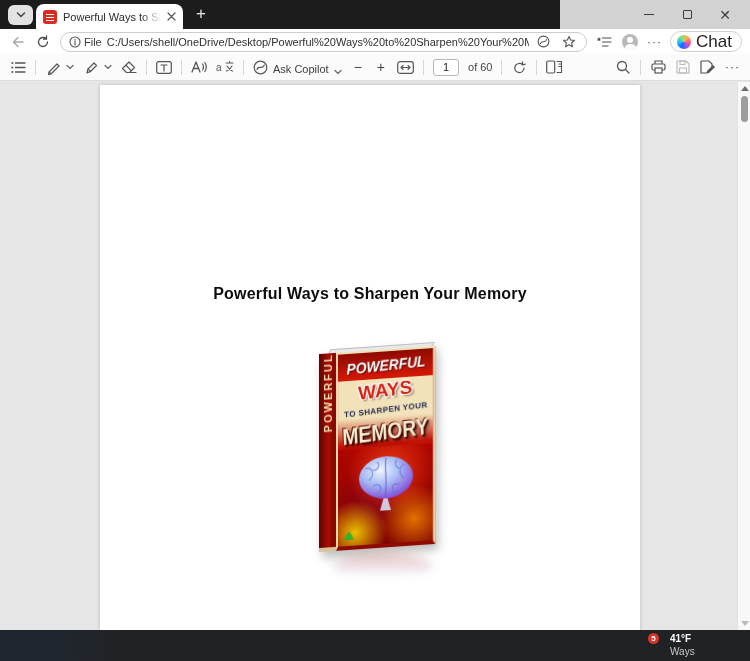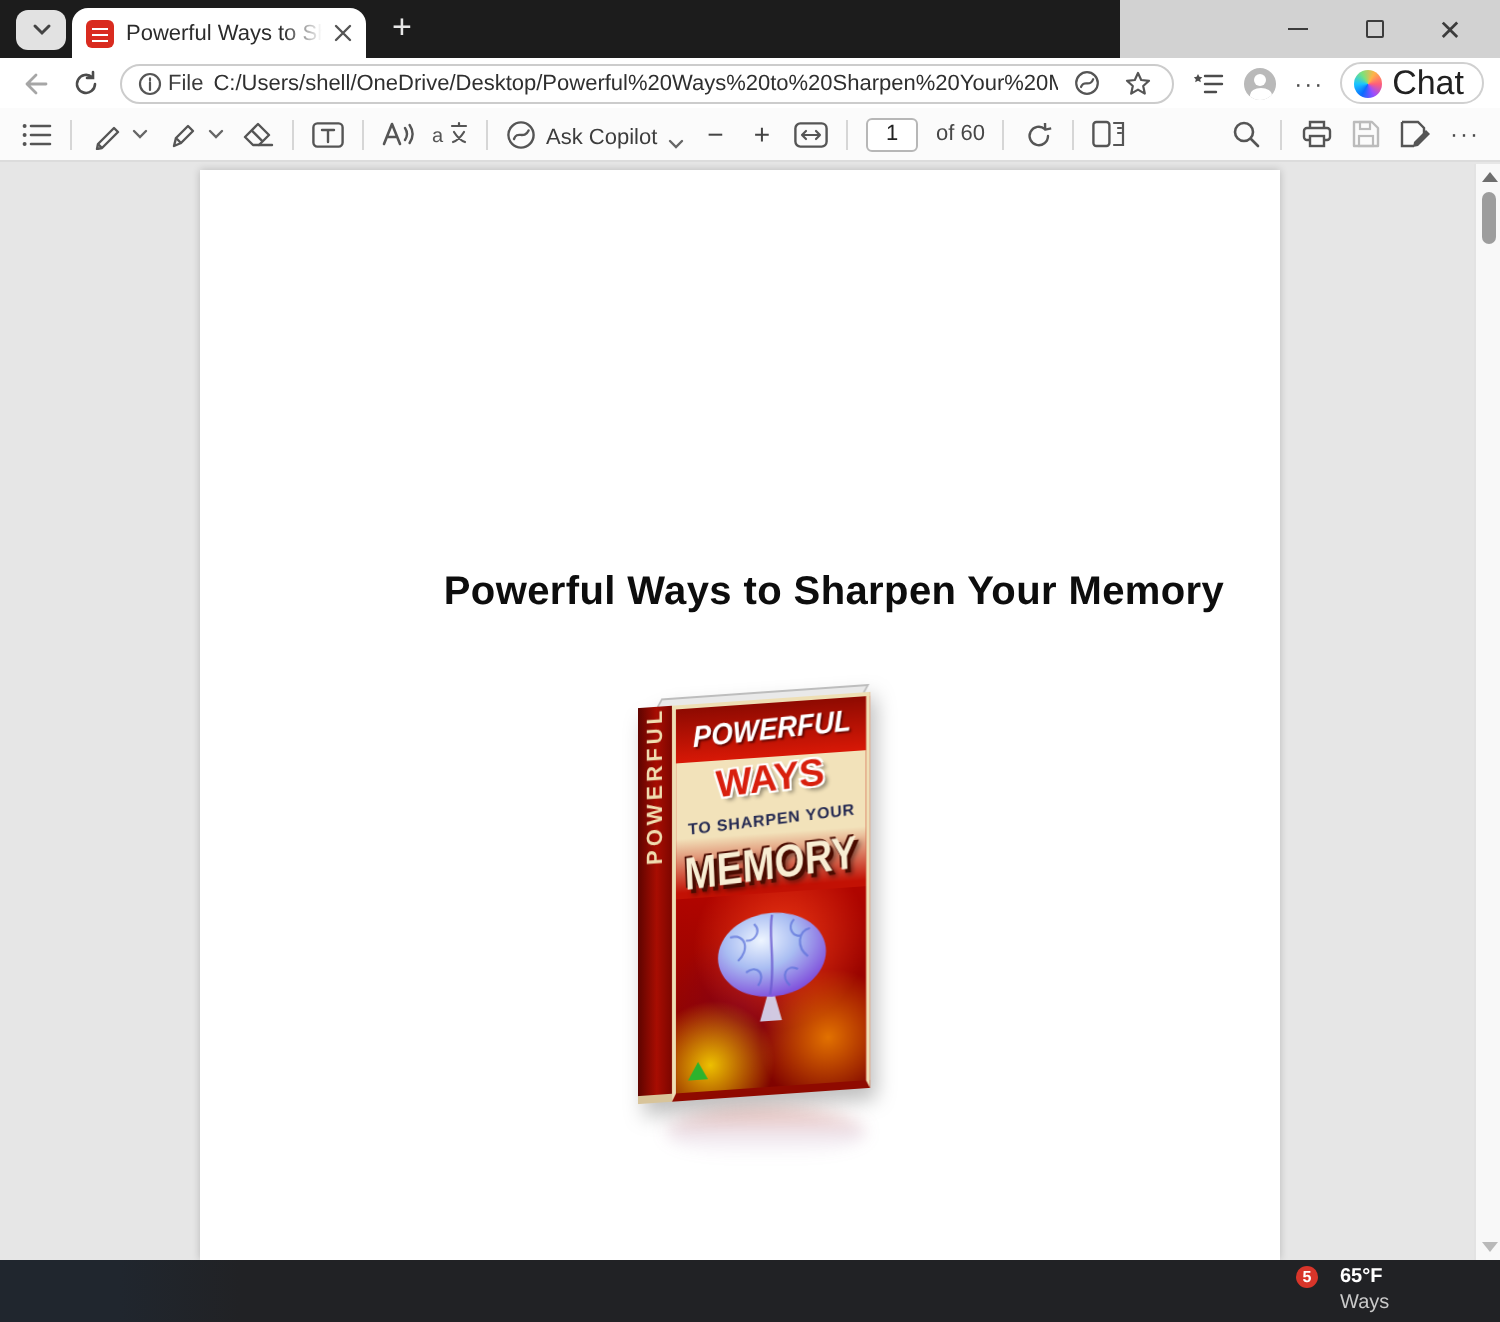--- a/index.html
+++ b/index.html
@@ -57,21 +57,21 @@
     font-size:11px; font-family:"Liberation Sans",sans-serif; color:#222; background:#fff; }
   .of-pages { color:#474747; }
   .tb-right { margin-left:auto; display:flex; align-items:center; gap:9px; }
   .grayed svg { opacity:0.38; }
 
   
   .content { position:absolute; top:82px; left:0; width:750px; height:548px; background:#e6e6e6; }
   .pdf-page { position:absolute; left:100px; top:3px; width:540px; height:545px; background:#ffffff;
     box-shadow: 0 0 4px rgba(0,0,0,0.2); }
   .doc-title { position:absolute; top:200px; left:0; width:100%; text-align:center;
-    font-size:20px; font-weight:bold; color:#0d0d0d; letter-spacing:0.2px;margin-left:47px; }
+    font-size:16px; font-weight:bold; color:#0d0d0d; letter-spacing:0.2px; }
 
   
   .scrollbar { position:absolute; right:0; top:0; width:13px; height:548px; background:#f8f8f8; border-left:1px solid #e3e3e3; }
   .sb-up { position:absolute; top:4px; left:3px; width:0; height:0;
     border-left:4px solid transparent; border-right:4px solid transparent; border-bottom:5px solid #6e6e6e; cursor:pointer; }
   .sb-down { position:absolute; bottom:4px; left:3px; width:0; height:0;
     border-left:4px solid transparent; border-right:4px solid transparent; border-top:5px solid #b9b9b9; cursor:pointer; }
   .sb-thumb { position:absolute; top:14px; left:3px; width:7px; height:26px; background:#9d9d9d; border-radius:4px; cursor:grab; }
 
   
@@ -391,17 +391,17 @@
   </div>
 </div>
 
 <div class="taskbar">
   <div class="weather">
     <span class="sun-wrap">
       <span class="sun"></span>
       <span class="badge">5</span>
     </span>
     <span class="wx-text">
-      <span class="wx-temp">65°F</span>
+      <span class="wx-temp">41°F</span>
       <span class="wx-cond">Ways</span>
     </span>
   </div>
 </div>
 
 </body></html>

